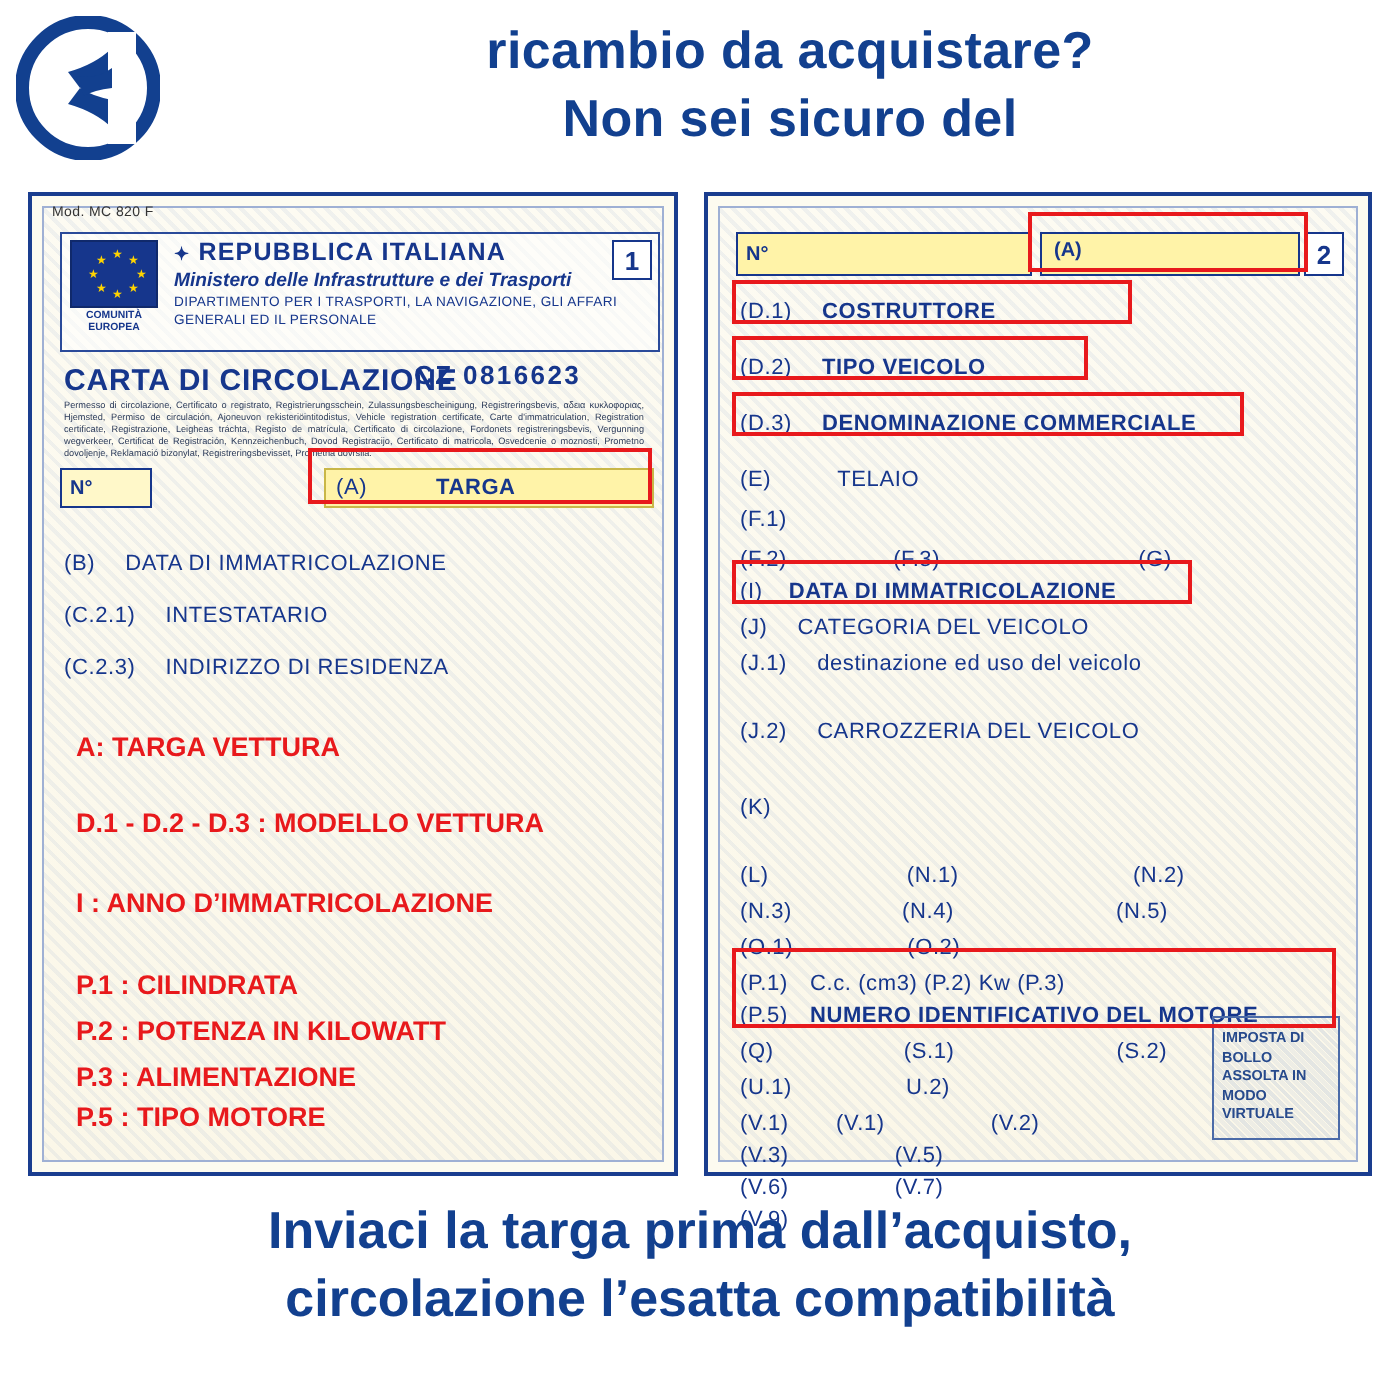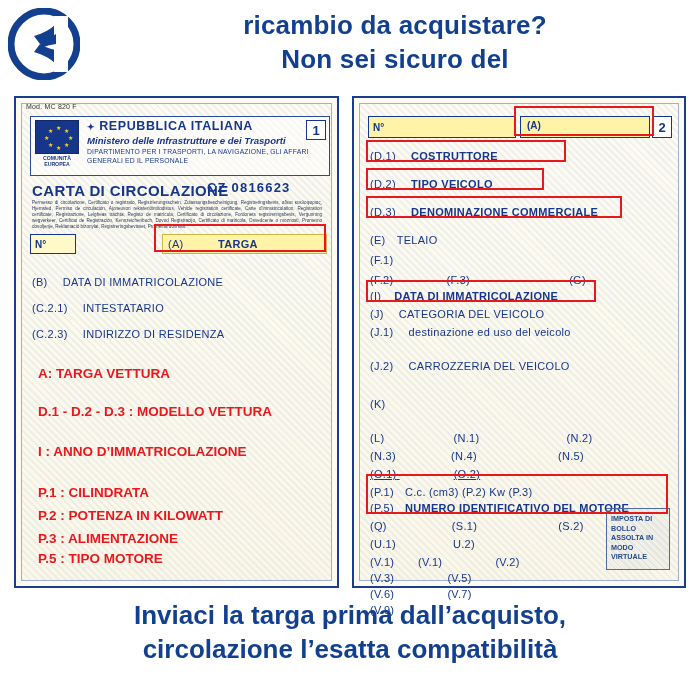--- a/index.html
+++ b/index.html
@@ -280,21 +280,21 @@
     <div class="fld" style="left:10px; top:74px;text-align:right;">
       <span class="code">(D.2)</span>
       <span class="txt" style="margin-left:12px; font-weight:bold;">TIPO VEICOLO</span>
     </div>
     <div class="fld" style="left:10px; top:102px;">
       <span class="code">(D.3)</span>
       <span class="txt" style="margin-left:12px; font-weight:bold;">DENOMINAZIONE COMMERCIALE</span>
     </div>
     <div class="fld" style="left:10px; top:130px;">
       <span class="code">(E)</span>
-      <span class="txt" style="margin-left:8px;">TELAIO</span>
+      <span class="txt" style="margin-left:30px;">TELAIO</span>
     </div>
     <div class="fld" style="left:10px; top:150px;">
       <span class="code">(F.1)</span>
     </div>
     <div class="fld" style="left:10px; top:170px;">
       <span class="code">(F.2)</span>
       <span class="txt" style="margin-left:50px;">(F.3)</span>
       <span class="txt" style="margin-left:96px;">(G)</span>
     </div>
     <div class="fld" style="left:10px; top:204px;">
@@ -319,21 +319,21 @@
     <div class="fld" style="left:10px; top:328px;">
       <span class="code">(L)</span>
       <span class="txt" style="margin-left:66px;">(N.1)</span>
       <span class="txt" style="margin-left:84px;">(N.2)</span>
     </div>
     <div class="fld" style="left:10px; top:346px;">
       <span class="code">(N.3)</span>
       <span class="txt" style="margin-left:52px;">(N.4)</span>
       <span class="txt" style="margin-left:78px;">(N.5)</span>
     </div>
-    <div class="fld" style="left:10px; top:364px;text-decoration:underline;">
+    <div class="fld" style="left:10px; top:364px;">
       <span class="code">(O.1)</span>
       <span class="txt" style="margin-left:54px;">(O.2)</span>
     </div>
     <div class="fld" style="left:10px; top:382px;">
       <span class="code">(P.1)</span>
       <span class="txt" style="margin-left:8px;">C.c. (cm3)      (P.2) Kw          (P.3)</span>
     </div>
     <div class="fld" style="left:10px; top:398px;">
       <span class="code">(P.5)</span>
       <span class="txt" style="margin-left:8px; font-weight:bold;">NUMERO IDENTIFICATIVO DEL MOTORE</span>

